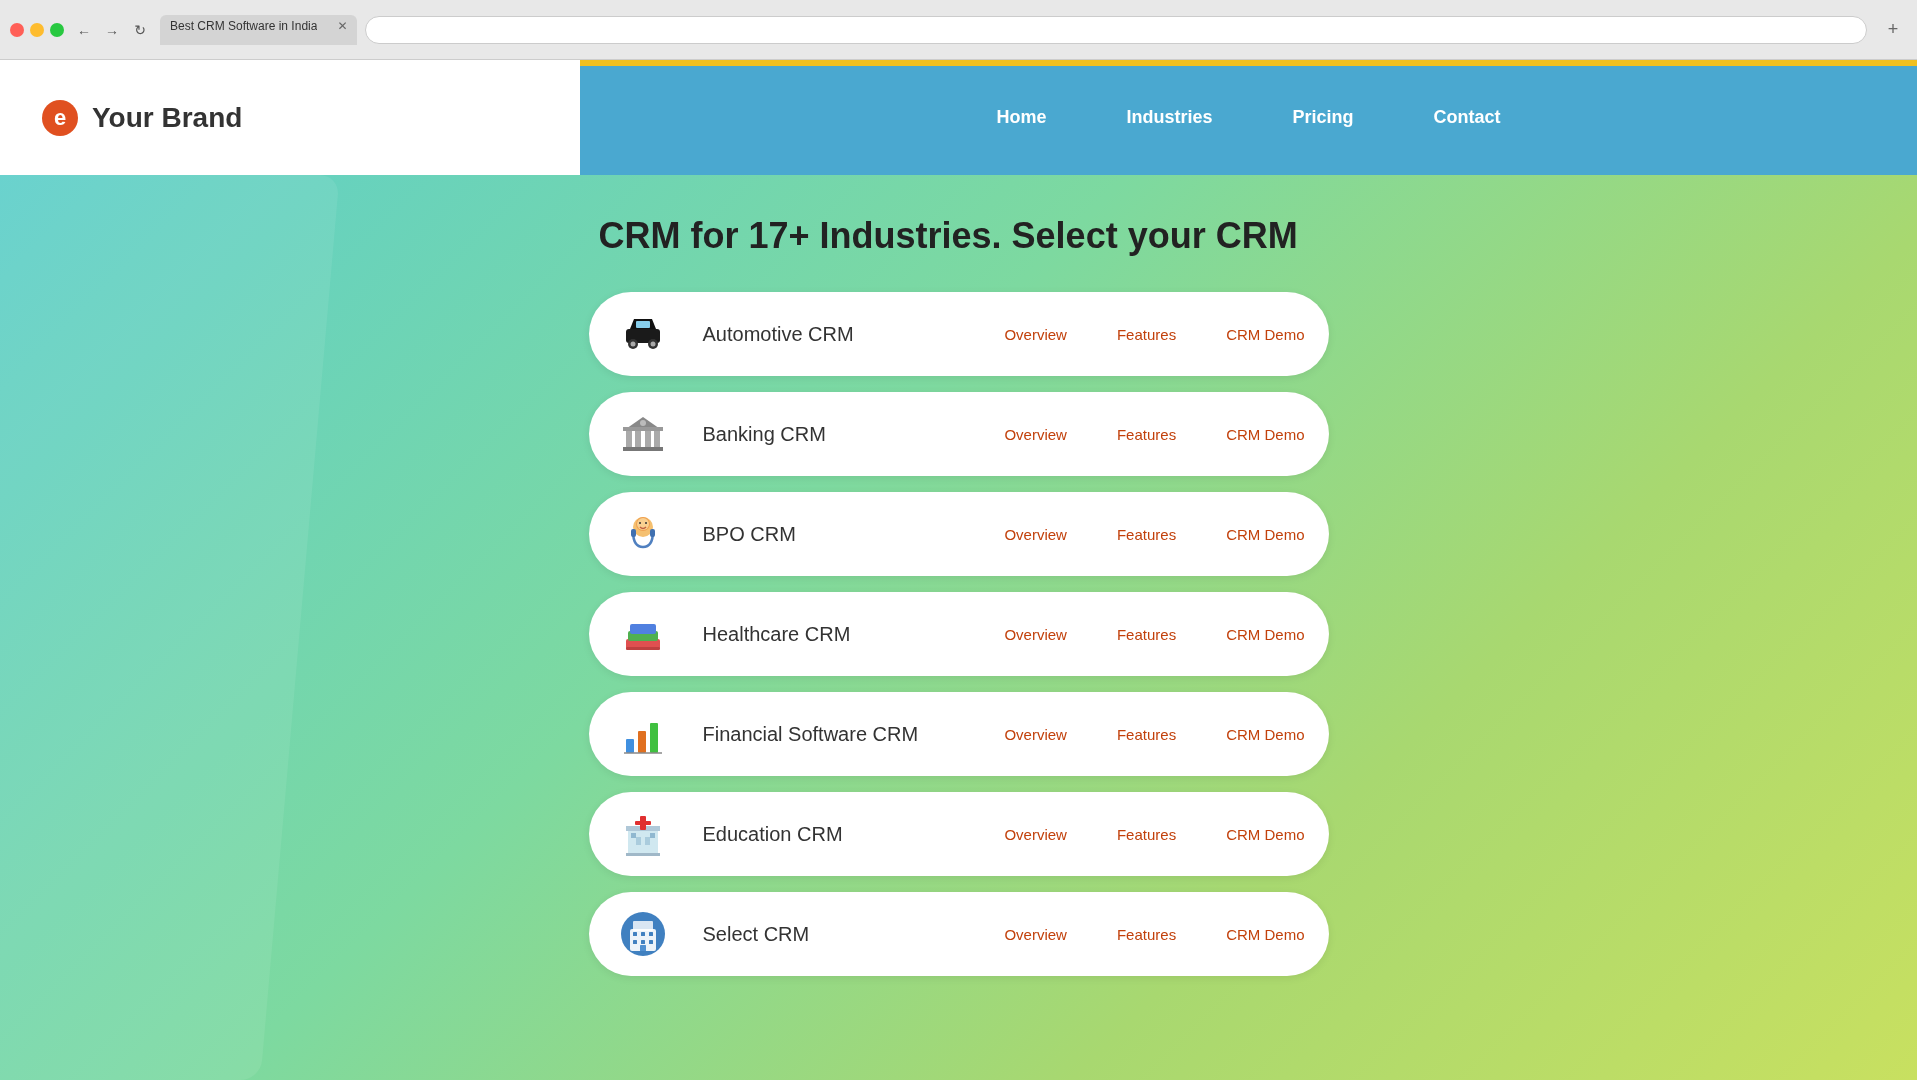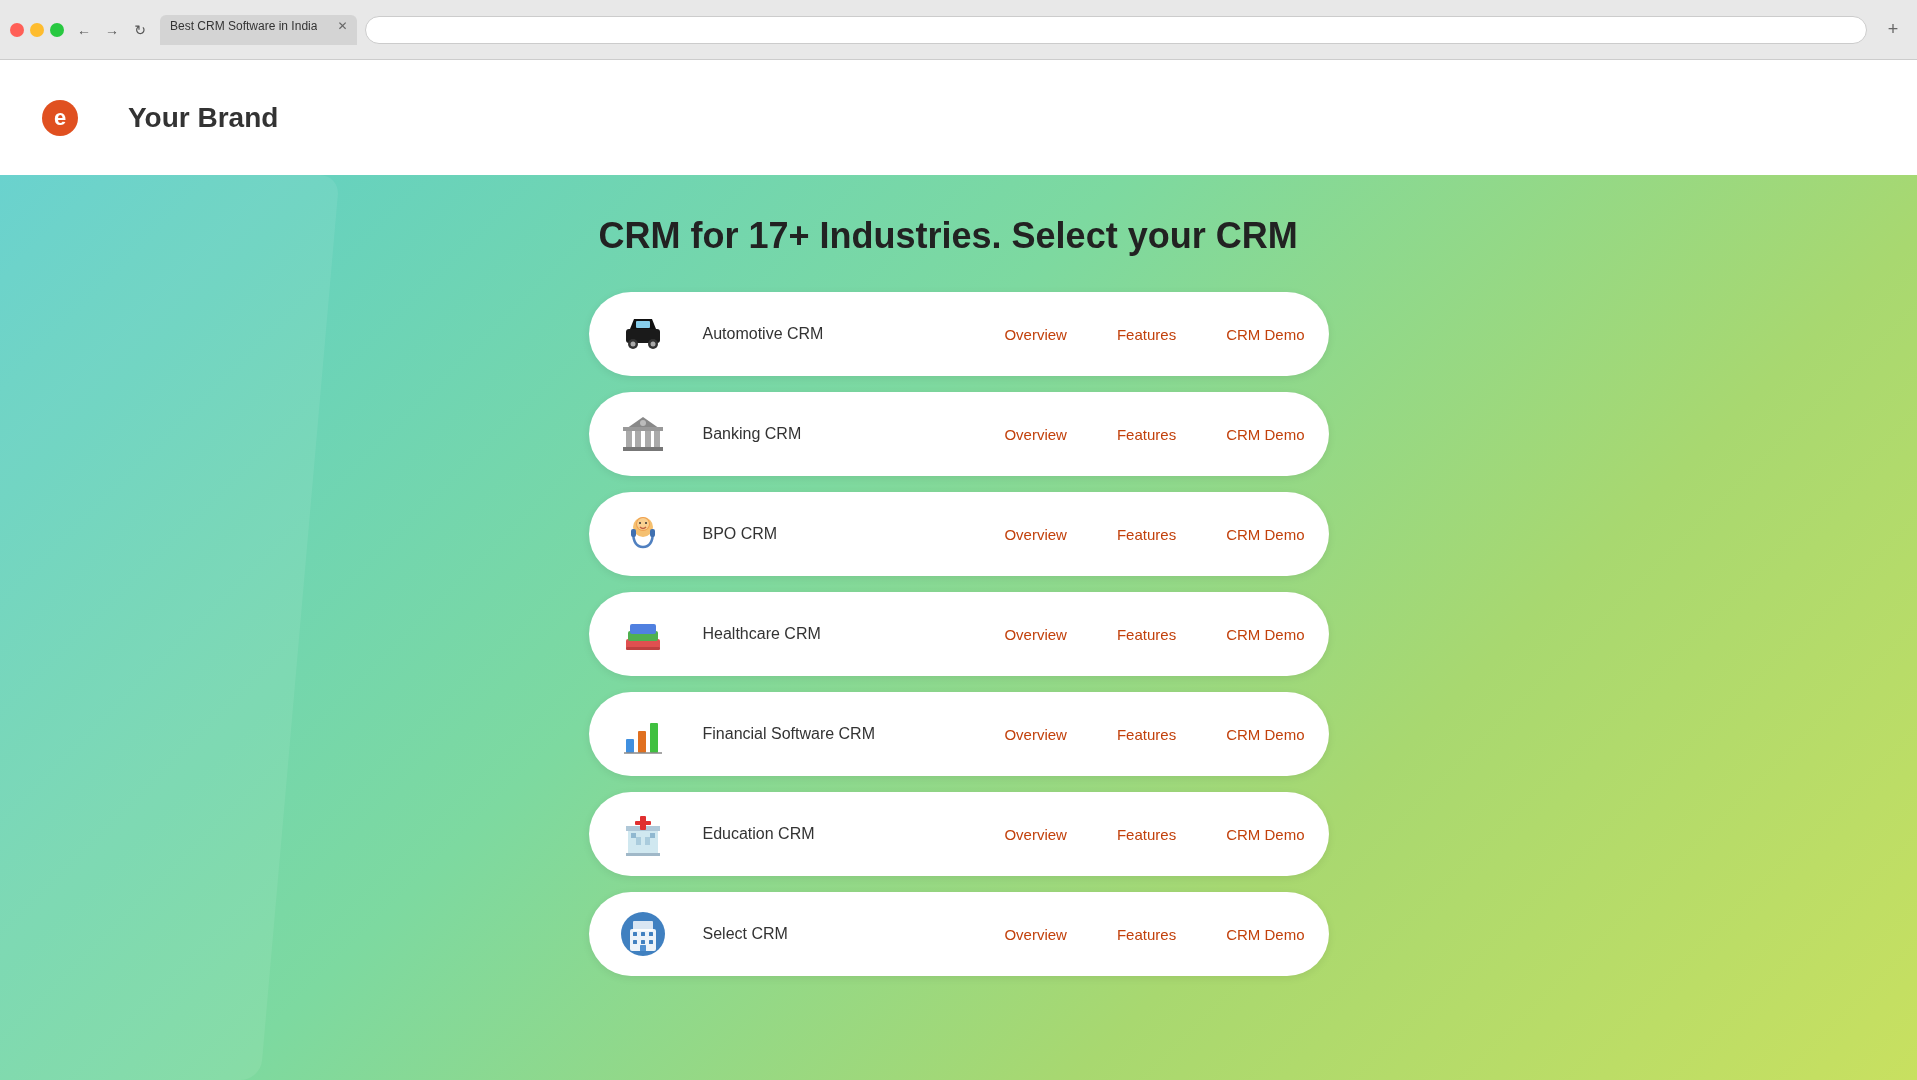--- a/index.html
+++ b/index.html
@@ -68,21 +68,20 @@
     }
     .logo-icon {
       width: 40px;
       height: 40px;
       margin-right: 12px;
     }
     .logo-text {
       font-size: 28px;
       font-weight: bold;
       color: #333;
-      margin-left: 36px;
     }
     .nav-area {
       flex: 1;
       background: #4aa8d0;
       display: flex;
       align-items: center;
       justify-content: center;
       gap: 80px;
       position: relative;
     }
@@ -156,21 +155,21 @@
       align-items: center;
       justify-content: center;
       flex-shrink: 0;
     }
     .crm-icon-wrap svg, .crm-icon-wrap .icon-text {
       width: 50px;
       height: 50px;
     }
     .crm-name {
       flex: 1;
-      font-size: 16px;
+      font-size: 20px;
       color: #333;
       padding-left: 10px;
     }
     .crm-links {
       display: flex;
       gap: 50px;
       align-items: center;
     }
     .crm-link {
       font-size: 15px;
@@ -205,20 +204,26 @@
 
   <div class="site-header">
     <div class="logo-area">
 
       <svg class="logo-icon" viewBox="0 0 40 40">
         <circle cx="20" cy="20" r="18" fill="#e05020"></circle>
         <text x="20" y="27" text-anchor="middle" font-size="22" fill="white" font-weight="bold" font-family="Arial">e</text>
       </svg>
       <span class="logo-text">Your Brand</span>
     </div>
+    <nav class="nav-area">
+      <a class="nav-item">Home</a>
+      <a class="nav-item">Industries</a>
+      <a class="nav-item">Pricing</a>
+      <a class="nav-item">Contact</a>
+    </nav>
   </div>
 
   <div class="main-content">
     <div class="content-wrapper">
       <h1 class="page-title">CRM for 17+ Industries. Select your CRM</h1>
 
       <div class="crm-list">
 
         <div class="crm-row">
           <div class="crm-icon-wrap">

